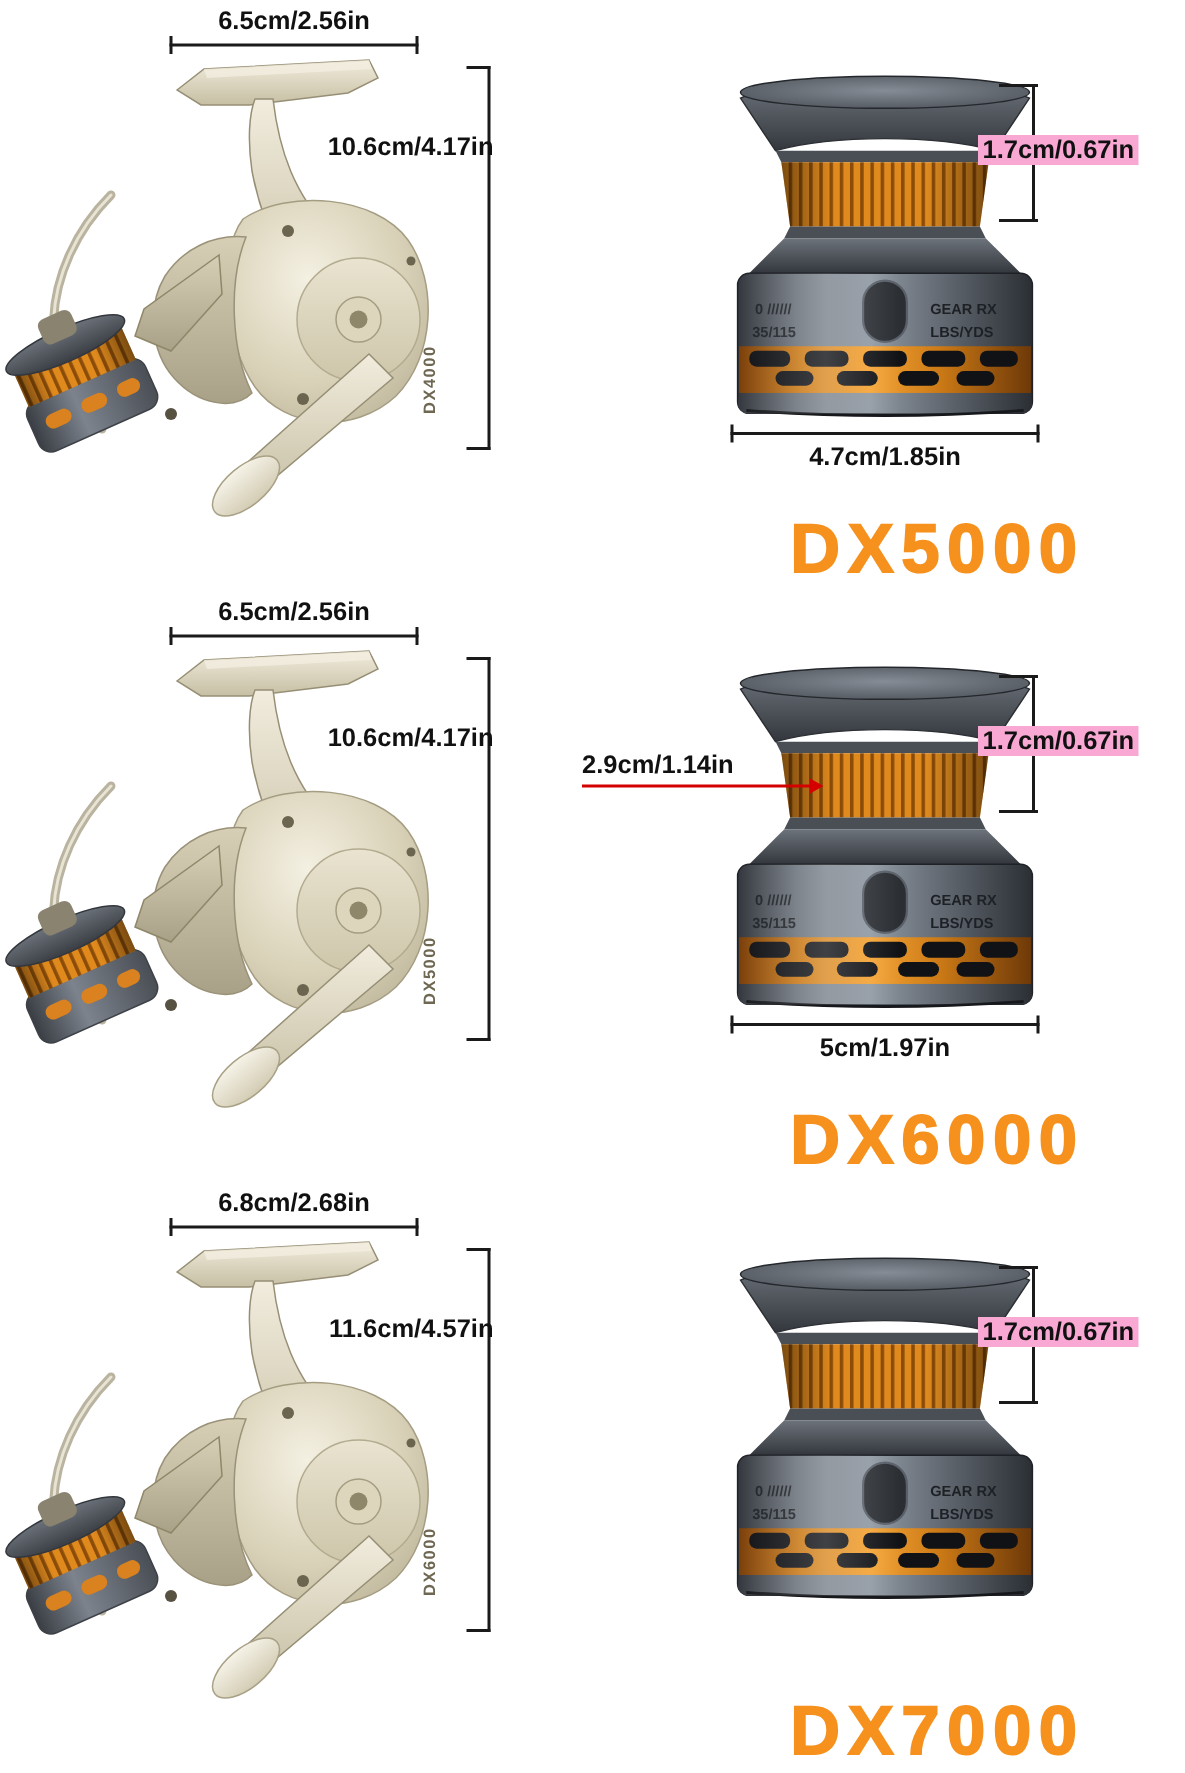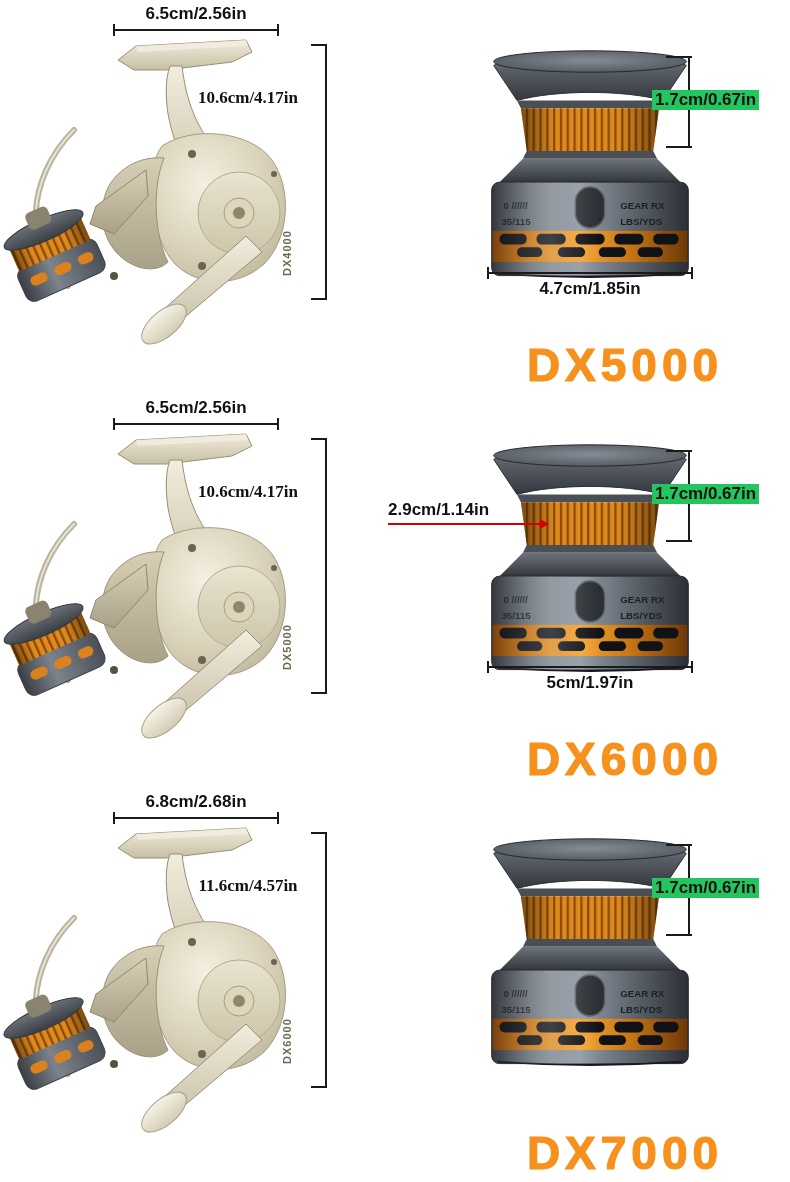--- a/index.html
+++ b/index.html
@@ -19,21 +19,21 @@
   .dim-top .dim-label{margin-bottom:5px;}
   .meas-h{position:relative;height:2px;background:var(--line-black,#1a1a1a);margin-top:3px;}
   .tick-v{position:absolute;top:-5px;width:2px;height:12px;background:var(--line-black,#1a1a1a);}
   .tick-v.l{left:0}.tick-v.r{right:0}
 
   
   .dim-height{position:absolute;left:317px;top:44px;width:18px;height:256px;}
   .dim-height .vline{position:absolute;left:8px;top:0;width:2px;height:100%;background:var(--line-black,#1a1a1a);}
   .tick-h{position:absolute;left:-6px;width:16px;height:2px;background:var(--line-black,#1a1a1a);}
   .tick-h.t{top:0}.tick-h.b{bottom:0}
-  .height-label{position:absolute;left:183px;top:88px;width:130px;text-align:center;font-family:Liberation Serif, serif;}
+  .height-label{position:absolute;left:199px;top:88px;width:130px;text-align:right;}
 
   .reel-img{position:absolute;left:-4px;top:38px;width:340px;height:310px;}
   .reel-engraving{
     position:absolute;left:281px;top:276px;width:64px;
     transform:rotate(-90deg);transform-origin:0 0;
     font-size:11px;font-weight:bold;color:#6e6752;letter-spacing:1px;
   }
 
   .spool-img{position:absolute;left:478px;top:44px;width:224px;height:253px;}
 
@@ -43,24 +43,24 @@
   .red-line{position:relative;width:152px;height:2px;background:var(--annotation-red,#d40000);}
   .arrow-right{position:absolute;right:-9px;top:-4px;width:0;height:0;
     border-left:9px solid var(--annotation-red,#d40000);
     border-top:5px solid transparent;border-bottom:5px solid transparent;}
 
   
   .dim-right{position:absolute;left:666px;top:56px;width:124px;height:92px;}
   .dim-right .vline2{position:absolute;left:22px;top:0;width:2px;height:92px;background:var(--line-black,#1a1a1a);}
   .tick-h2{position:absolute;left:0;width:26px;height:2px;background:var(--line-black,#1a1a1a);}
   .tick-h2.t{top:0}.tick-h2.b{bottom:0}
-  .lip-label{position:absolute;left:-14px;top:34px;background:#22c55e;padding:0 3px;}
-
-  
-  .dim-bottom{position:absolute;left:487px;top:272px;width:206px;}
+  .lip-label{position:absolute;left:-14px;top:34px;background:#f9a8d4;padding:0 3px;}
+
+  
+  .dim-bottom{position:absolute;left:487px;top:288px;width:206px;}
   .meas-h2{position:relative;height:2px;background:var(--line-black,#1a1a1a);margin-bottom:5px;}
   .dim-bottom .dim-label{text-align:center;}
 
   .model-name{
     position:absolute;left:470px;top:338px;width:310px;text-align:center;
     font-size:46px;font-weight:900;letter-spacing:5px;
     color:var(--accent-orange,#f6911e);
     -webkit-text-stroke:1.2px var(--accent-orange,#f6911e);
   }
 </style>

